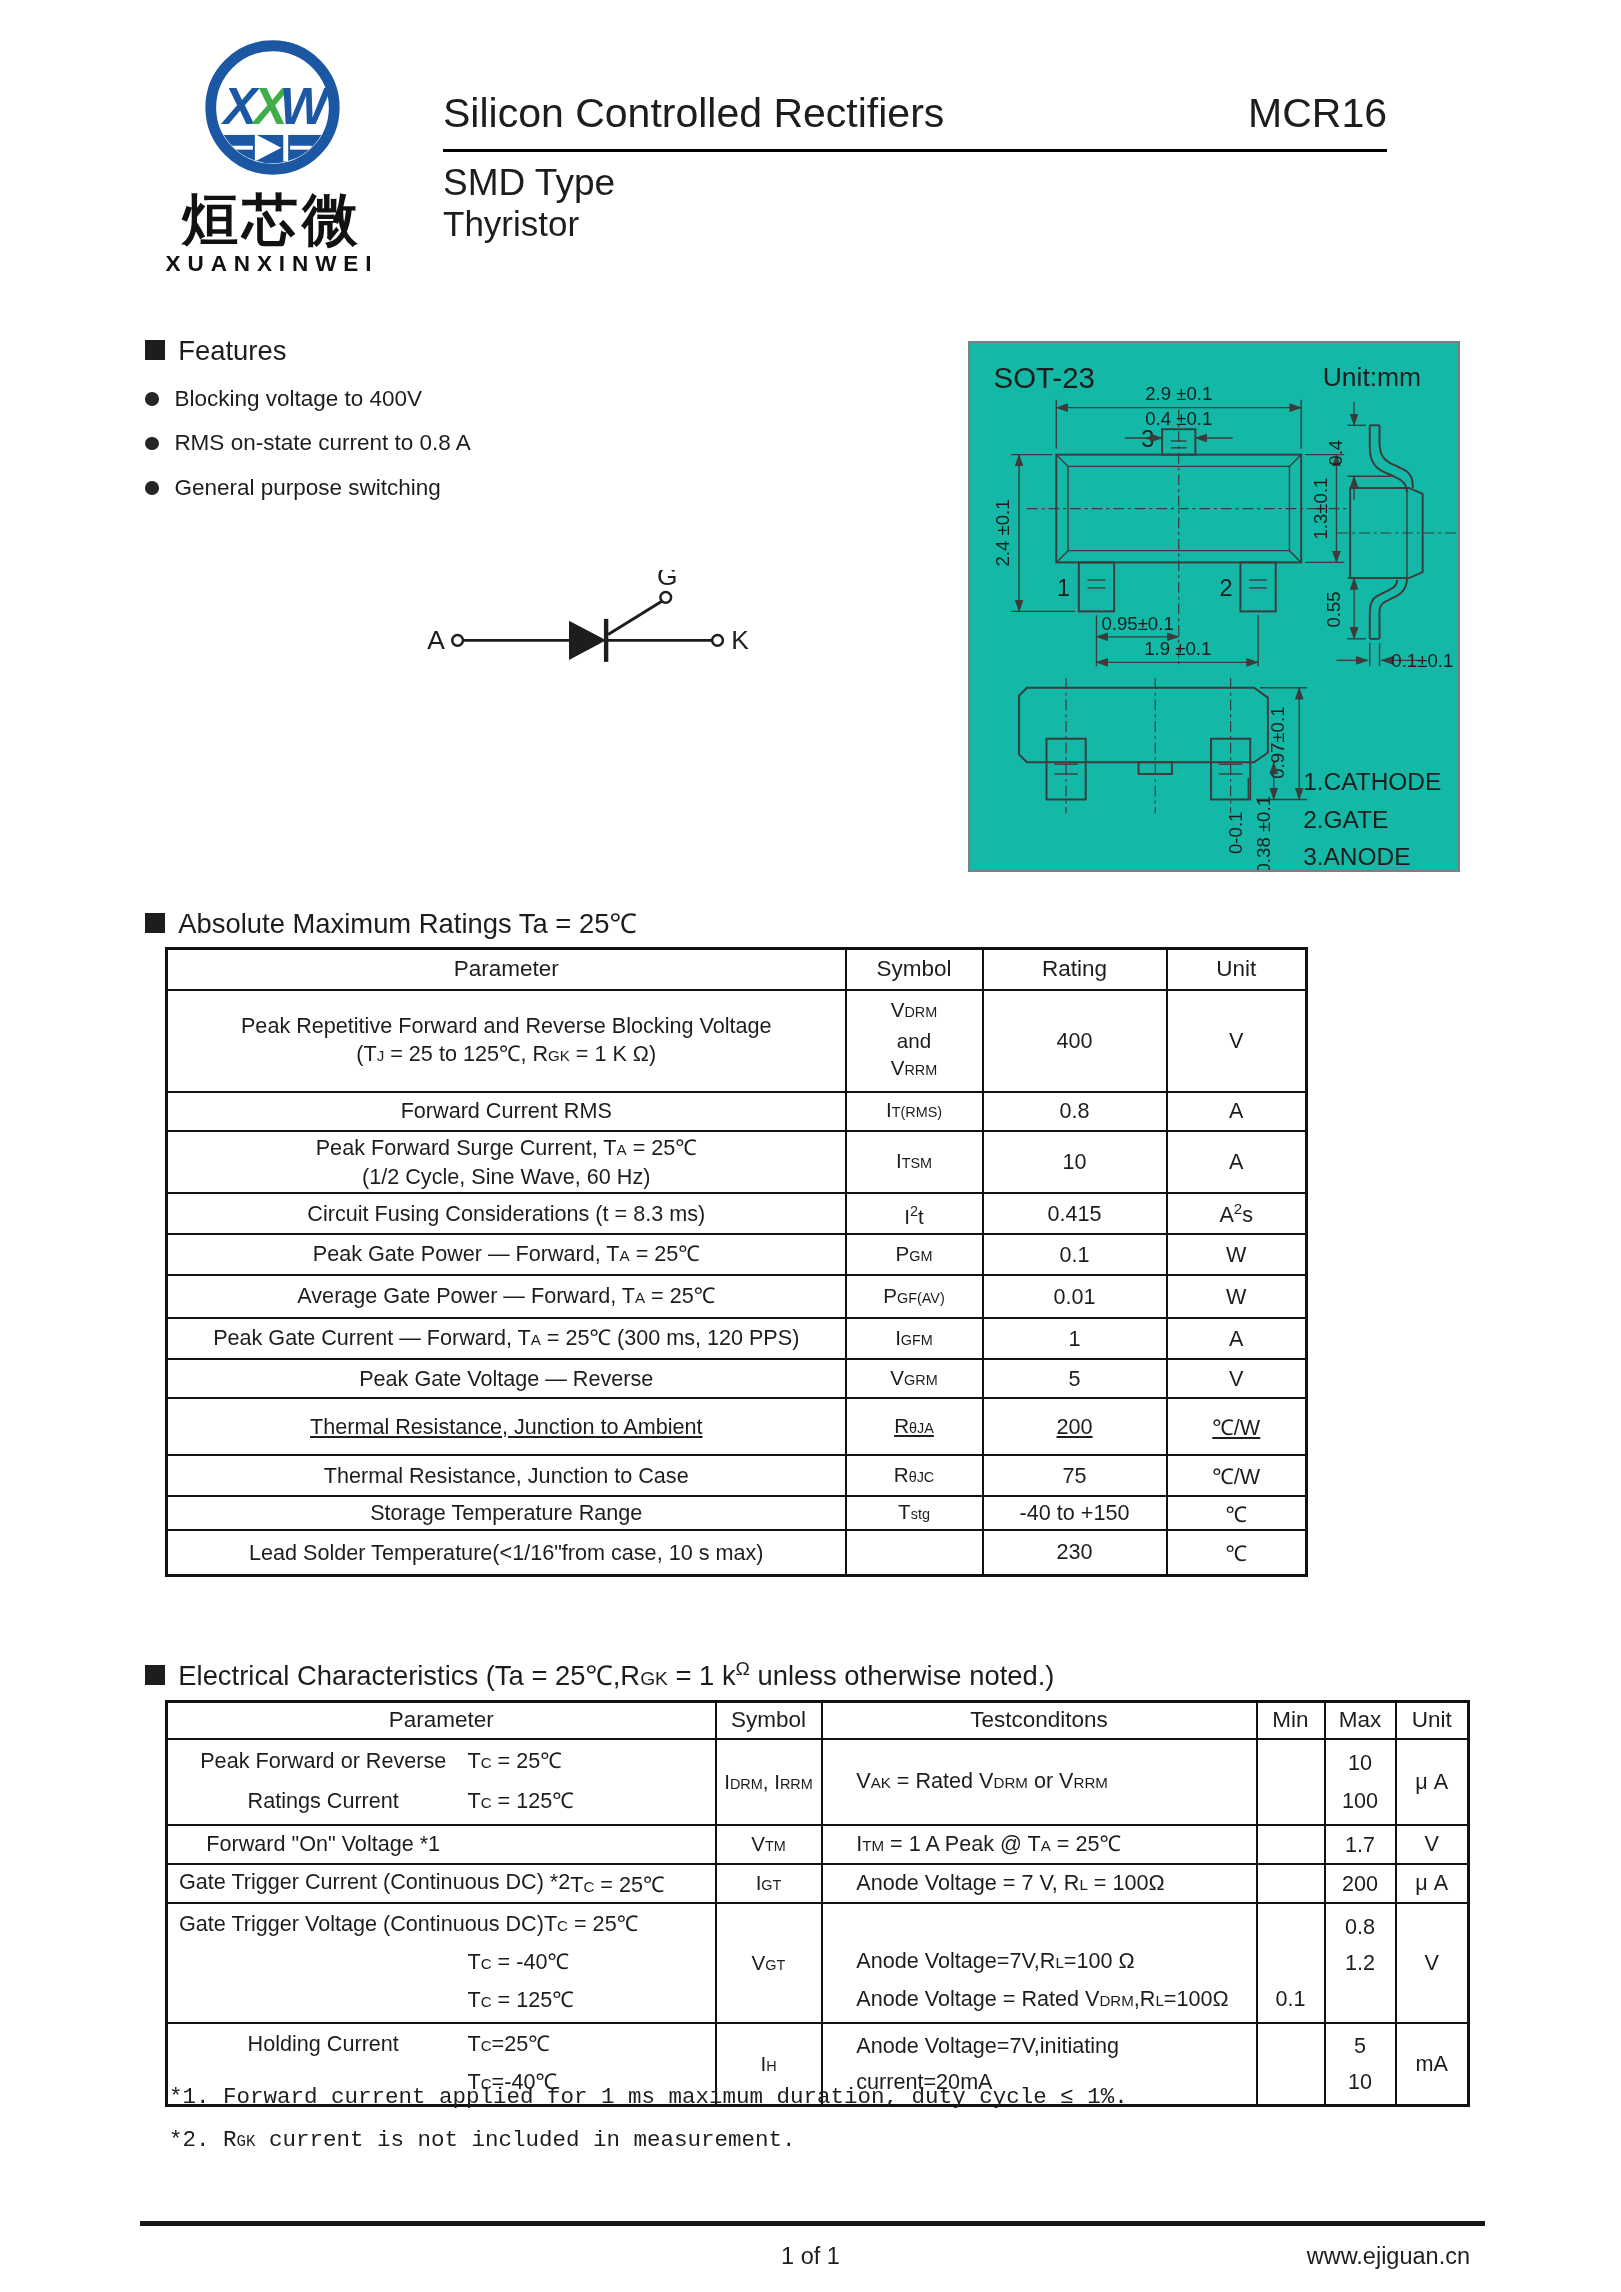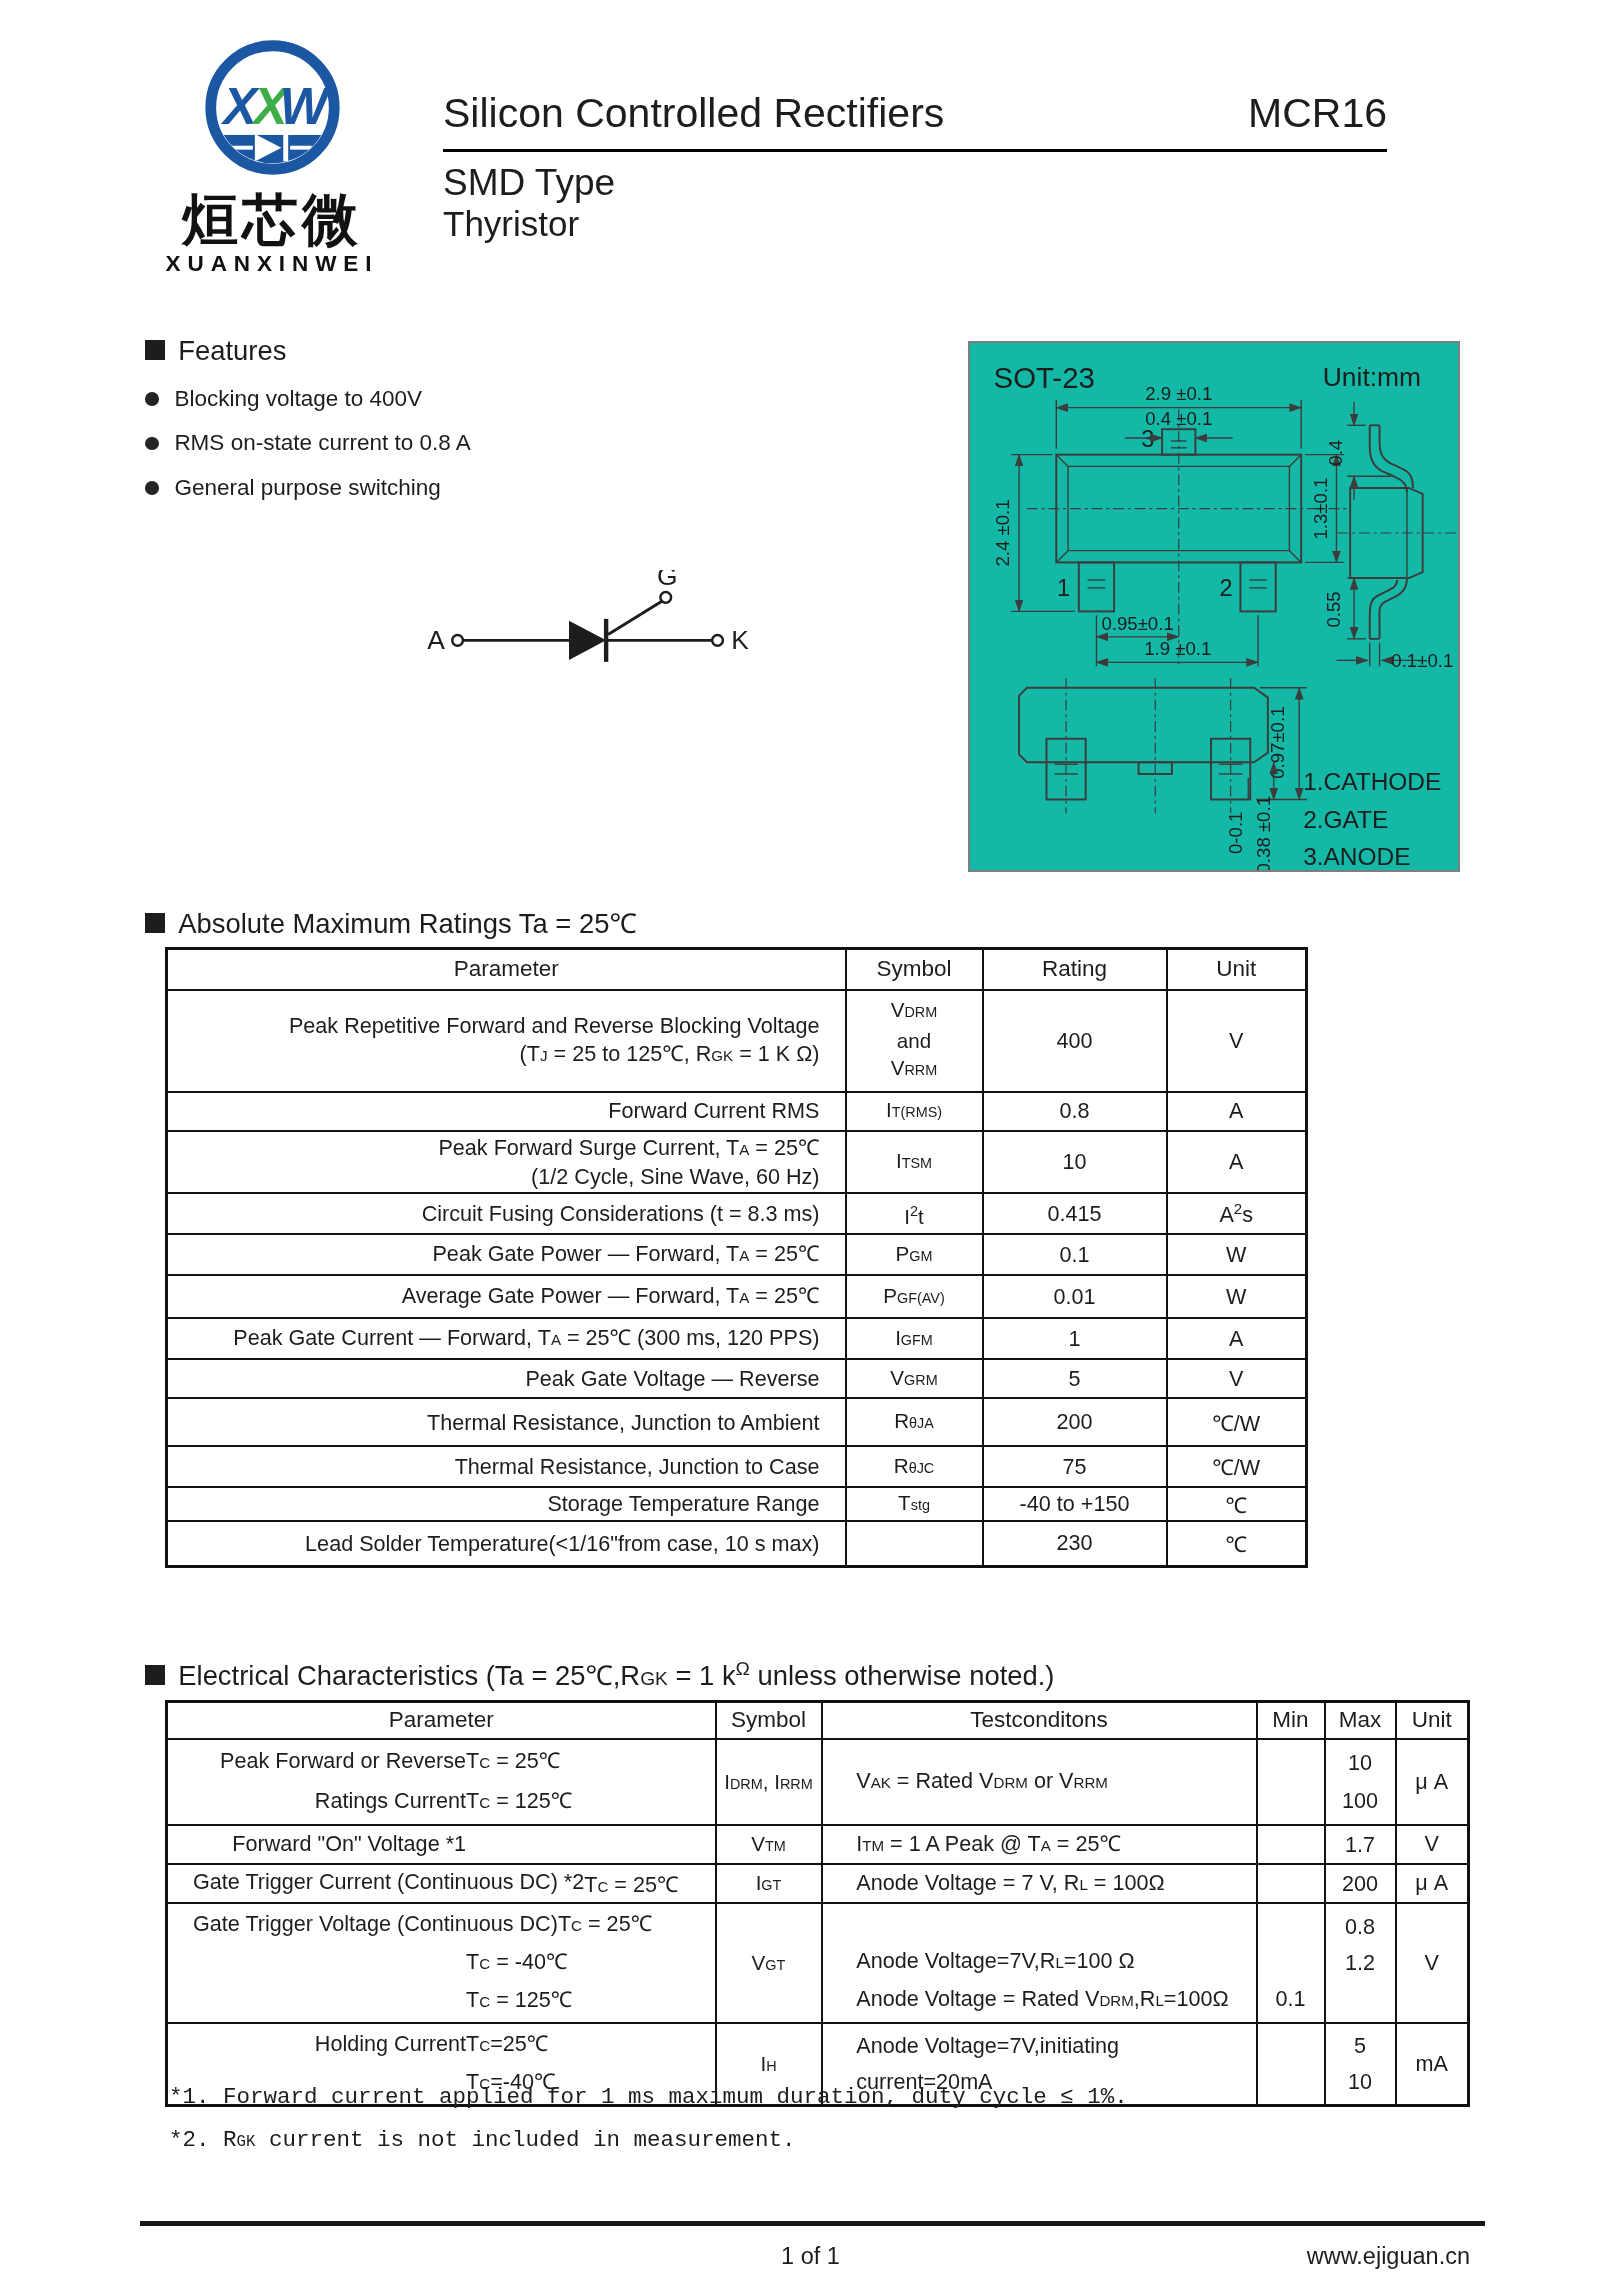--- a/index.html
+++ b/index.html
@@ -48,28 +48,28 @@
   .sln { stroke:#1d1d1d; fill:none; }
 
   
   table { border-collapse:collapse; table-layout:fixed; }
   .amr-table { left:165px; top:947px; width:1141px; border:3.9px solid #111; }
   .ec-table  { left:165px; top:1700px; width:1301px; border:3.9px solid #111; }
   th, td { border:2.5px solid #111; font-weight:400; overflow:hidden; }
   th { font-size:22.5px; }
   td { font-size:21.6px; }
   td.c { text-align:center; }
-  td.pcell { text-align:right; padding:2px 25px; }
+  td.pcell { text-align:center; padding:2px 11px; }
   td.sym { text-align:center; font-size:20.6px; }
   .amr-table tr.h { height:41px; }
   .amr-table tr.r0 { height:102px; } .amr-table tr.r1 { height:39px; }
   .amr-table tr.r2 { height:61px; }  .amr-table tr.r3 { height:41px; }
   .amr-table tr.r4 { height:41px; }  .amr-table tr.r5 { height:43px; }
   .amr-table tr.r6 { height:41px; }  .amr-table tr.r7 { height:39px; }
-  .amr-table tr.r8 { height:48px; }  .amr-table tr.r9 { height:41px; }
+  .amr-table tr.r8 { height:57px;text-decoration:underline; }  .amr-table tr.r9 { height:41px; }
   .amr-table tr.r10 { height:41px; } .amr-table tr.r11 { height:28px; }
   .amr-table tr.r12 { height:46px; }
   .ec-table tr.h { height:37px; }
   .ec-table tr.e0 { height:80px; } .ec-table tr.e1 { height:39px; }
   .ec-table tr.e2 { height:39px; } .ec-table tr.e3 { height:116px; }
   .ec-table tr.e4 { height:78px; }
   .rline { line-height:27.4px; }
   .mline { line-height:29px; text-align:center; }
   .ec-table .e0 .mline, .ec-table .e0 .pline { line-height:38px; }
   .ec-table .e3 .mline, .ec-table .e3 .pline { line-height:36px; }

